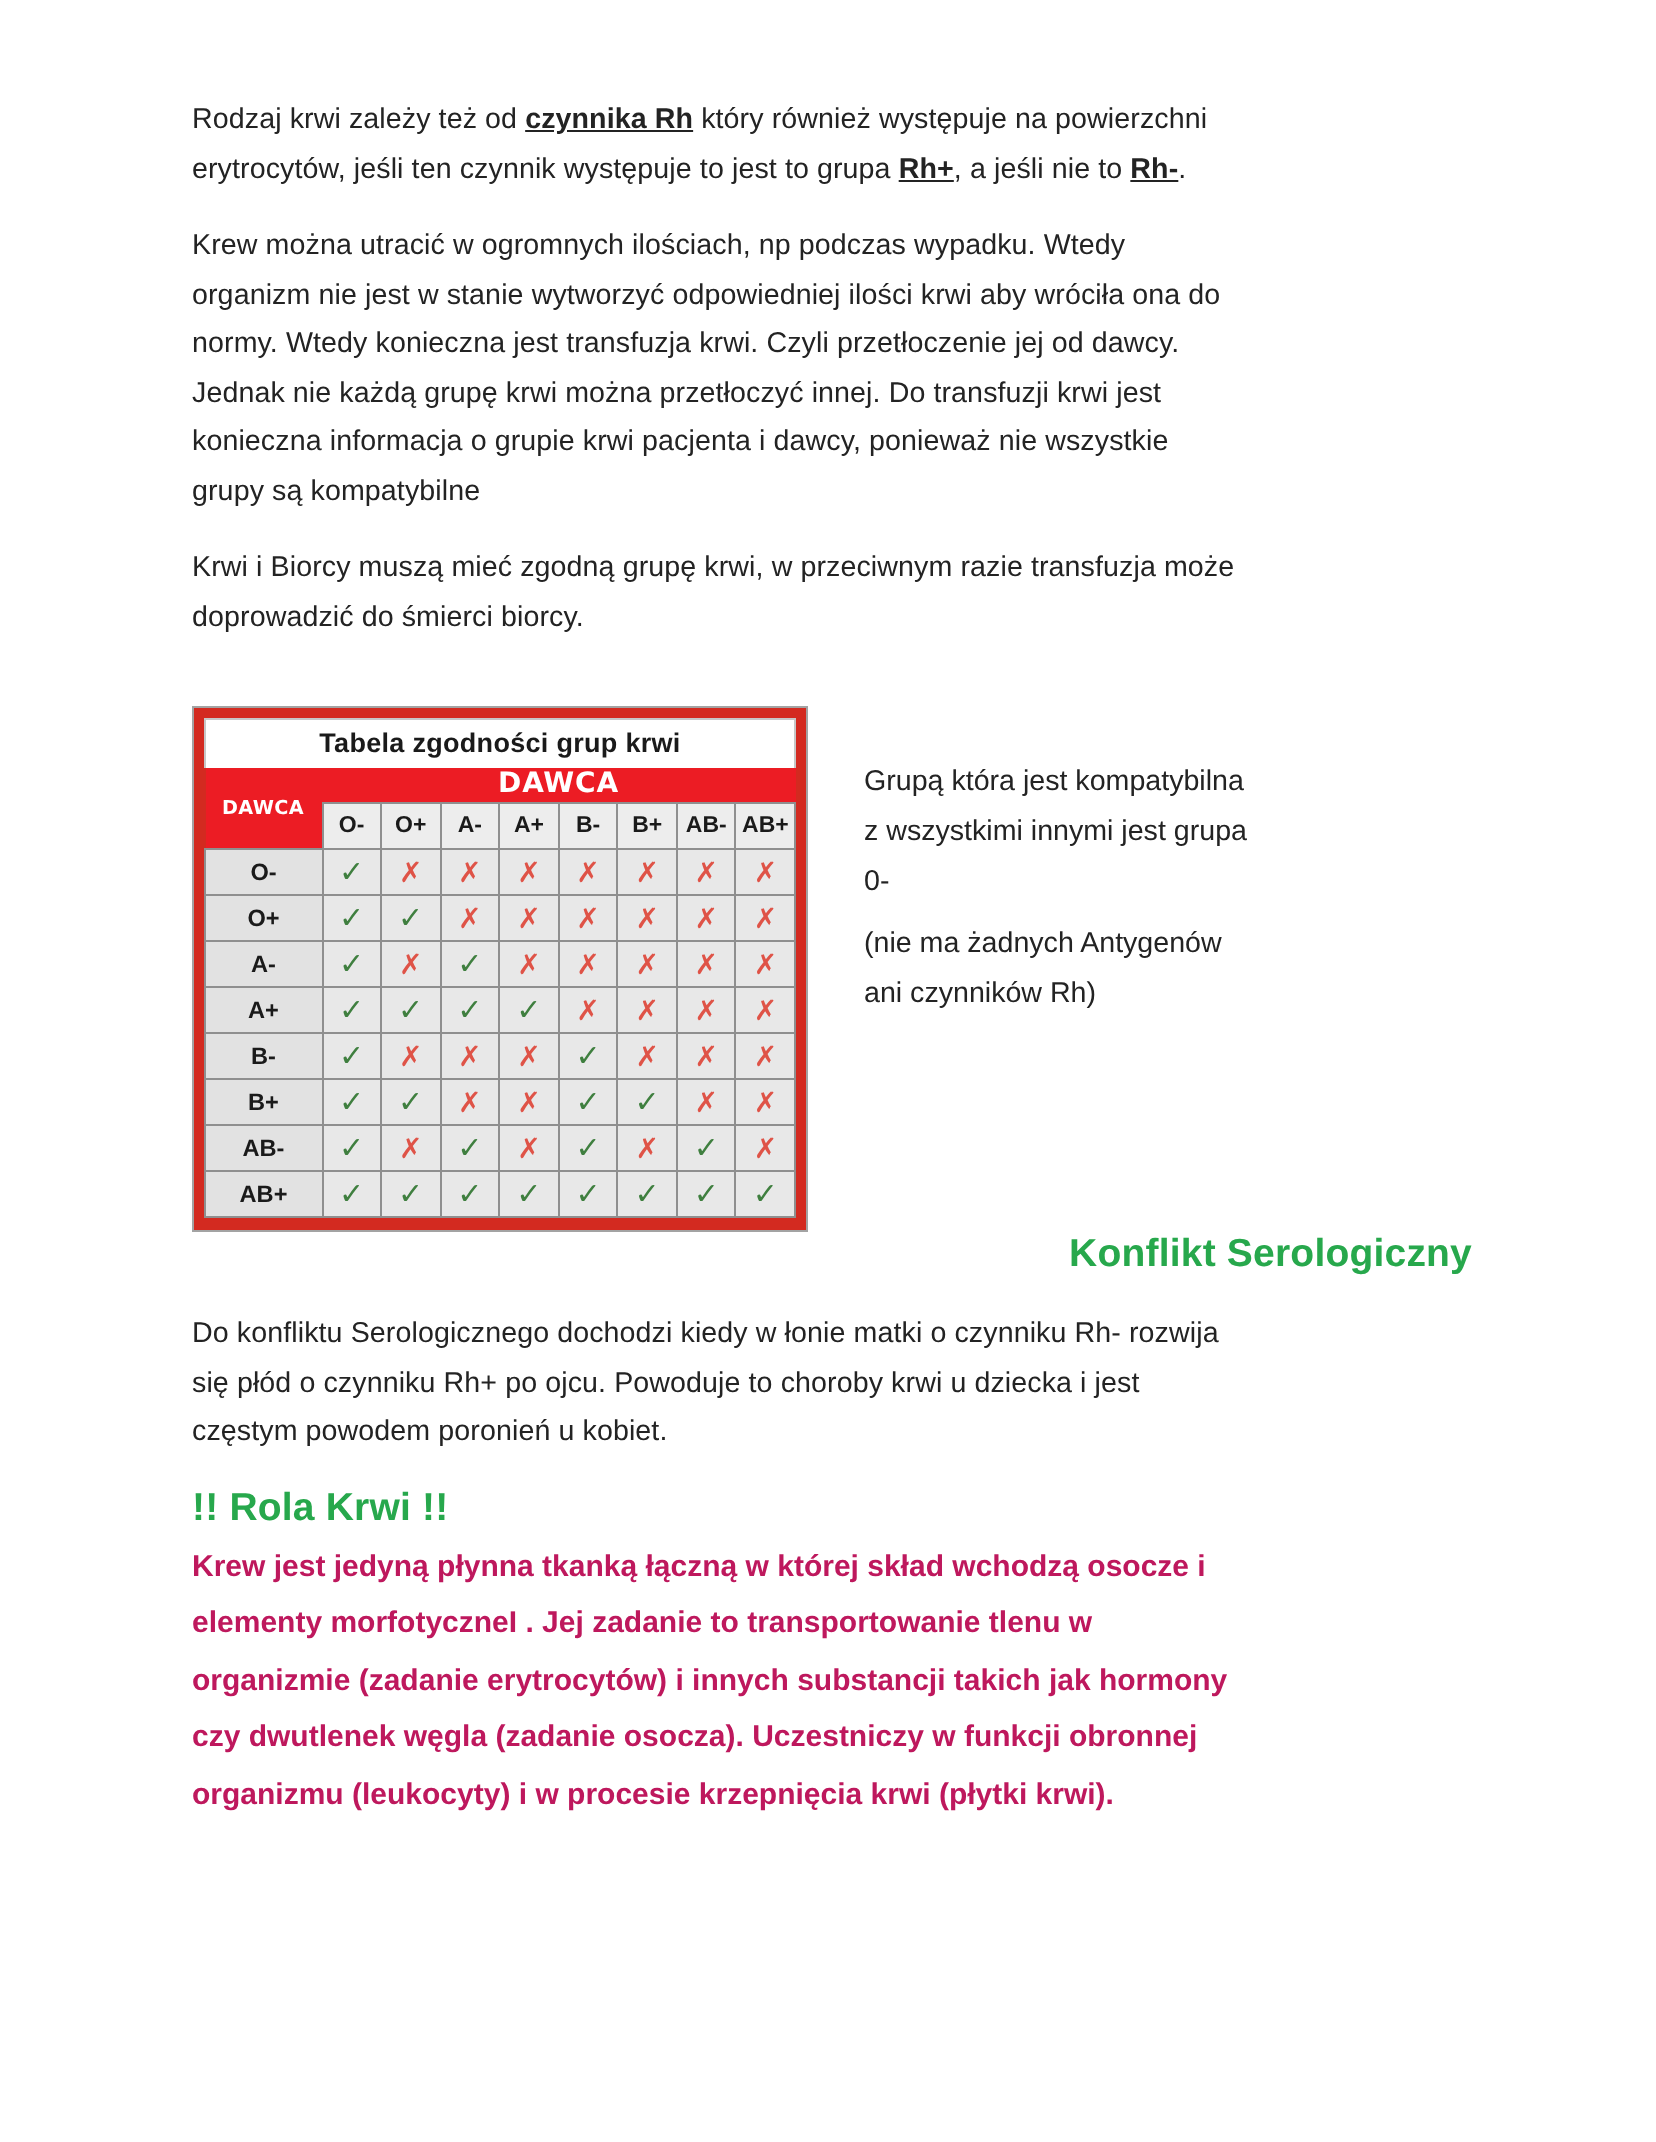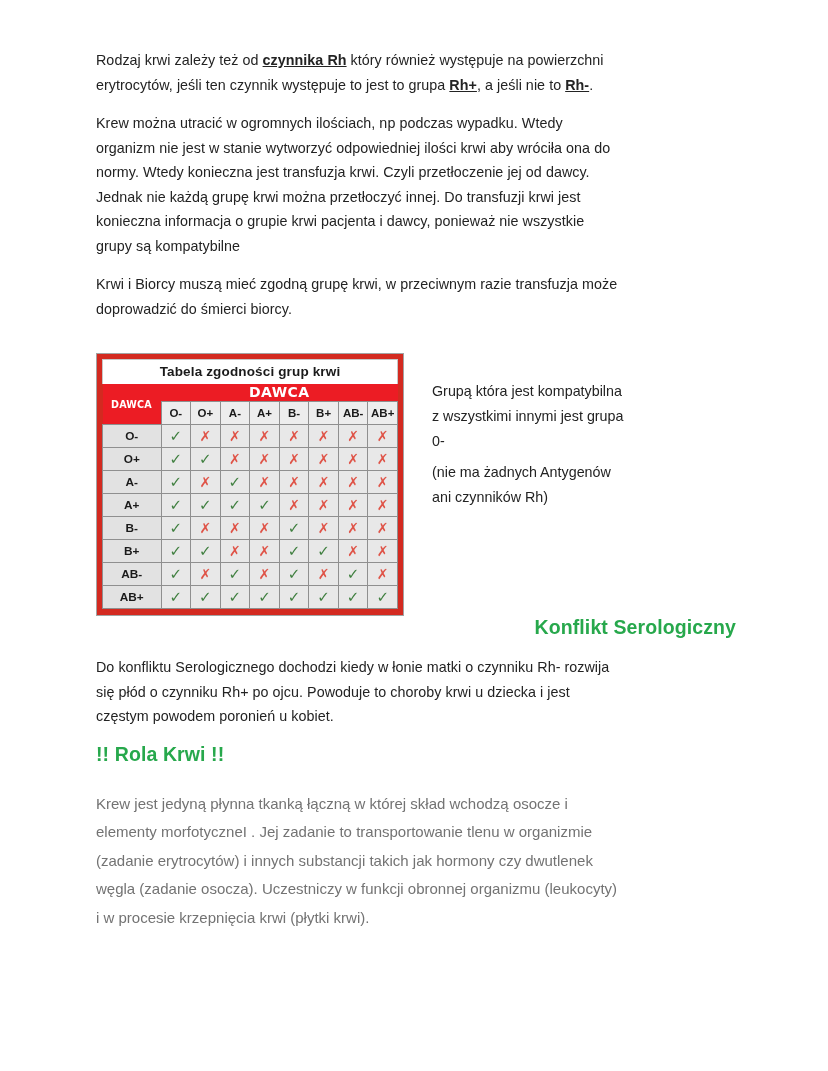--- a/index.html
+++ b/index.html
@@ -169,25 +169,25 @@
     letter-spacing: 0.1px;
   }
   .h-konflikt { margin-top: 66px; text-align: right; }
   .h-rola { margin-top: 60px; font-size: 19px; }
 
   p.after-heading {
     margin-top: 16px;
   }
 
   p.bold-block {
-    margin: 24px 0 0 0;
+    margin: 4px 0 0 0;
     font-size: 15px;
-    font-weight: normal;
+    font-weight: bold;
     line-height: 28.5px;
-    color: #737373;
+    color: #be185d;
     max-width: 524px;
   }
 </style>
 </head>
 <body>
 
 <div class="page">
   <div class="content">
 
     <p class="body-text"><span>Rodzaj krwi zależy też od </span><span class="bold-underline">czynnika Rh</span><span> który również występuje na powierzchni erytrocytów, jeśli ten czynnik występuje to jest to grupa </span><span class="bold-underline">Rh+</span><span>, a jeśli nie to </span><span class="bold-underline">Rh-</span><span>.</span></p>

